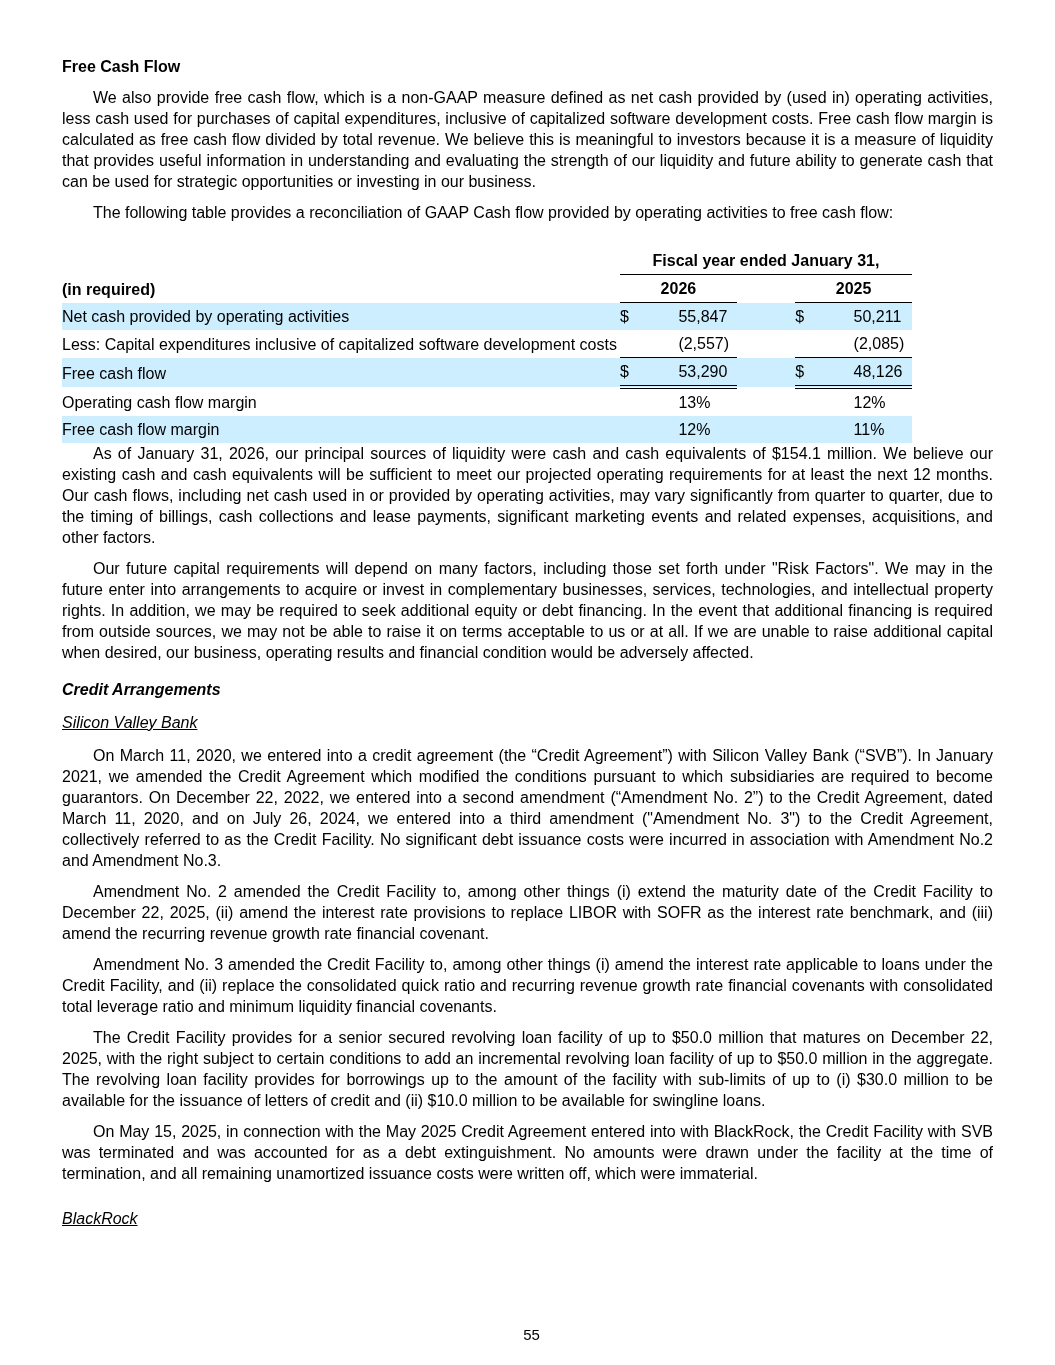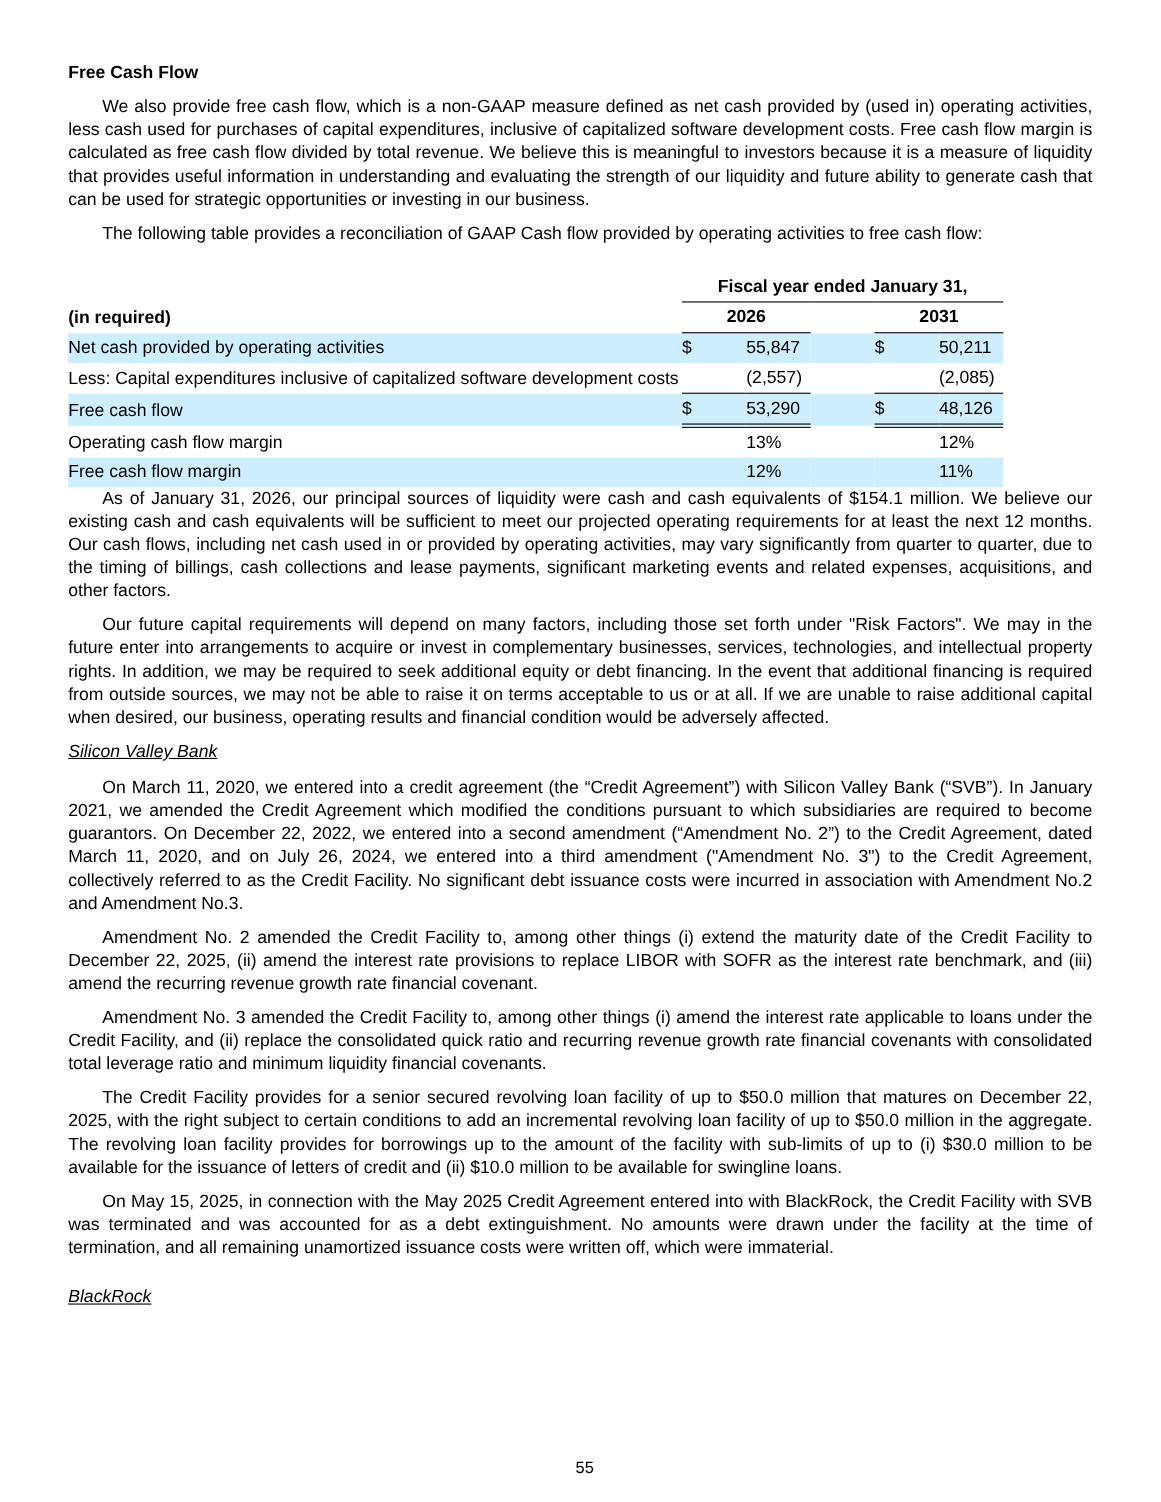--- a/index.html
+++ b/index.html
@@ -100,21 +100,21 @@
   <table class="fintable">
     <tbody>
         <tr>
       <td class="col-label"></td>
       <td colspan="5" class="period-hdr">Fiscal year ended January 31,</td>
     </tr>
     <tr>
       <td class="col-label units">(in required)</td>
       <td colspan="2" class="year-hdr">2026</td>
       <td class="col-gap"></td>
-      <td colspan="2" class="year-hdr">2031</td>
+      <td colspan="2" class="year-hdr">2025</td>
     </tr>
     <tr class="hl">
       <td class="col-label">Net cash provided by operating activities</td>
       <td class="col-cur">$</td>
       <td class="col-val amt">55,847</td>
       <td class="col-gap"></td>
       <td class="col-cur">$</td>
       <td class="col-val amt">50,211</td>
     </tr>
     <tr>
@@ -148,20 +148,21 @@
       <td class="col-gap"></td>
       <td class="col-cur"></td>
       <td class="col-val pct">11%</td>
     </tr>
   </tbody>
     </table>
 
   <p class="para">As of January 31, 2026, our principal sources of liquidity were cash and cash equivalents of $154.1 million. We believe our existing cash and cash equivalents will be sufficient to meet our projected operating requirements for at least the next 12 months. Our cash flows, including net cash used in or provided by operating activities, may vary significantly from quarter to quarter, due to the timing of billings, cash collections and lease payments, significant marketing events and related expenses, acquisitions, and other factors.</p>
   <p class="para">Our future capital requirements will depend on many factors, including those set forth under "Risk Factors". We may in the future enter into arrangements to acquire or invest in complementary businesses, services, technologies, and intellectual property rights. In addition, we may be required to seek additional equity or debt financing. In the event that additional financing is required from outside sources, we may not be able to raise it on terms acceptable to us or at all. If we are unable to raise additional capital when desired, our business, operating results and financial condition would be adversely affected.</p>
 
+  <h3 class="sub-heading-bi">Credit Arrangements</h3>
   <h4 class="sub-heading-iu">Silicon Valley Bank</h4>
 
   <p class="para">On March 11, 2020, we entered into a credit agreement (the “Credit Agreement”) with Silicon Valley Bank (“SVB”). In January 2021, we amended the Credit Agreement which modified the conditions pursuant to which subsidiaries are required to become guarantors. On December 22, 2022, we entered into a second amendment (“Amendment No. 2”) to the Credit Agreement, dated March 11, 2020, and on July 26, 2024, we entered into a third amendment ("Amendment No. 3") to the Credit Agreement, collectively referred to as the Credit Facility. No significant debt issuance costs were incurred in association with Amendment No.2 and Amendment No.3.</p>
   <p class="para">Amendment No. 2 amended the Credit Facility to, among other things (i) extend the maturity date of the Credit Facility to December 22, 2025, (ii) amend the interest rate provisions to replace LIBOR with SOFR as the interest rate benchmark, and (iii) amend the recurring revenue growth rate financial covenant.</p>
   <p class="para">Amendment No. 3 amended the Credit Facility to, among other things (i) amend the interest rate applicable to loans under the Credit Facility, and (ii) replace the consolidated quick ratio and recurring revenue growth rate financial covenants with consolidated total leverage ratio and minimum liquidity financial covenants.</p>
   <p class="para">The Credit Facility provides for a senior secured revolving loan facility of up to $50.0 million that matures on December 22, 2025, with the right subject to certain conditions to add an incremental revolving loan facility of up to $50.0 million in the aggregate. The revolving loan facility provides for borrowings up to the amount of the facility with sub-limits of up to (i) $30.0 million to be available for the issuance of letters of credit and (ii) $10.0 million to be available for swingline loans.</p>
   <p class="para">On May 15, 2025, in connection with the May 2025 Credit Agreement entered into with BlackRock, the Credit Facility with SVB was terminated and was accounted for as a debt extinguishment. No amounts were drawn under the facility at the time of termination, and all remaining unamortized issuance costs were written off, which were immaterial.</p>
 
   <h4 class="sub-heading-iu blackrock">BlackRock</h4>
 

